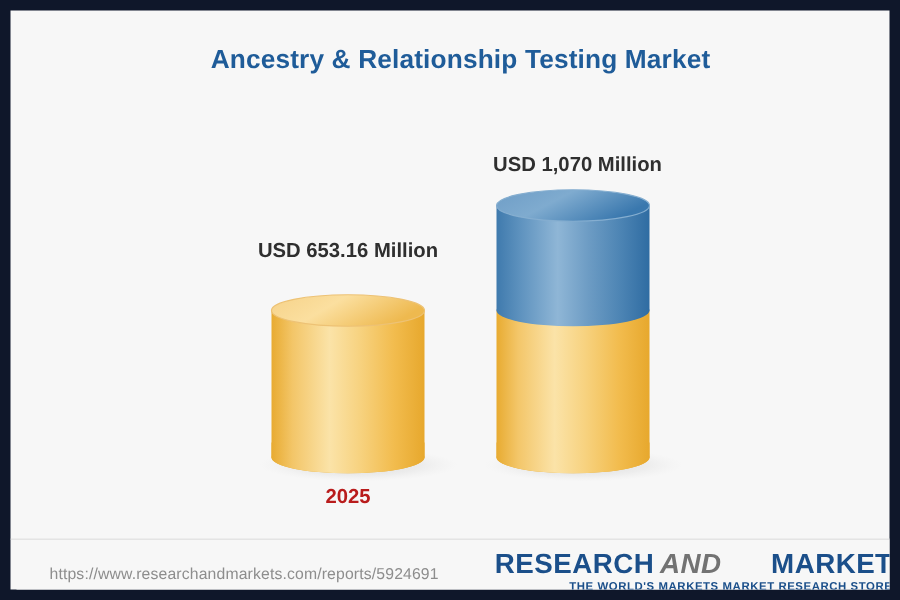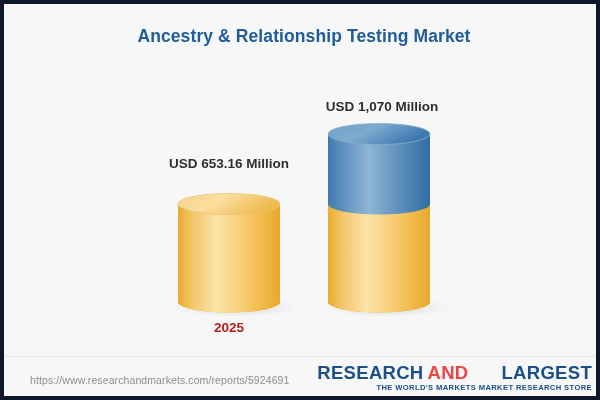--- a/index.html
+++ b/index.html
@@ -9,21 +9,21 @@
   }
   body {
     font-family: "Liberation Sans", sans-serif;
   }
   .infographic {
     position: relative;
     width: 600px;
     height: 400px;
     box-sizing: border-box;
     background: #f7f7f7;
-    border: 4px solid #0f172a;
+    border: 7px solid #0f172a;
     overflow: hidden;
   }
 
   
   .chart-title {
     position: absolute;
     top: 22px;
     left: 0;
     width: 600px;
     text-align: center;
@@ -104,21 +104,21 @@
     text-align: right;
   }
   .logo-main {
     font-size: 18.5px;
     font-weight: bold;
     letter-spacing: 0.3px;
     line-height: 1.05;
     white-space: nowrap;
   }
   .logo-blue { color: #1b4f8a; margin-left: 29px; }
-  .logo-gold { color: #ef4444; }
+  .logo-gold { color: #737373; font-style: italic; }
   .logo-tag {
     font-size: 7.6px;
     font-weight: bold;
     color: #1b4f8a;
     letter-spacing: 0.38px;
     line-height: 1.2;
     margin-top: 1px;
     white-space: nowrap;
   }
 </style>
@@ -208,18 +208,18 @@
 
     <div class="cat-label" style="left:110px; top:316px;">2025</div>
     <div class="cat-label" style="left:280px; top:316px;margin-top:48px;">2032</div>
   </div>
 
   <div class="footer-rule"></div>
   <div class="footer">
     <div class="source-url">https://www.researchandmarkets.com/reports/5924691</div>
 
     <div class="logo">
-      <div class="logo-main"><span class="logo-blue">RESEARCH</span><span class="logo-gold" style="margin:0 4px;">AND</span><span class="logo-blue">LARGEST</span></div>
+      <div class="logo-main"><span class="logo-blue">RESEARCH</span><span class="logo-gold" style="margin:0 4px;">AND</span><span class="logo-blue">MARKET</span></div>
       <div class="logo-tag">THE WORLD'S MARKETS MARKET RESEARCH STORE</div>
     </div>
   </div>
 
 </div>
 
 </body></html>

